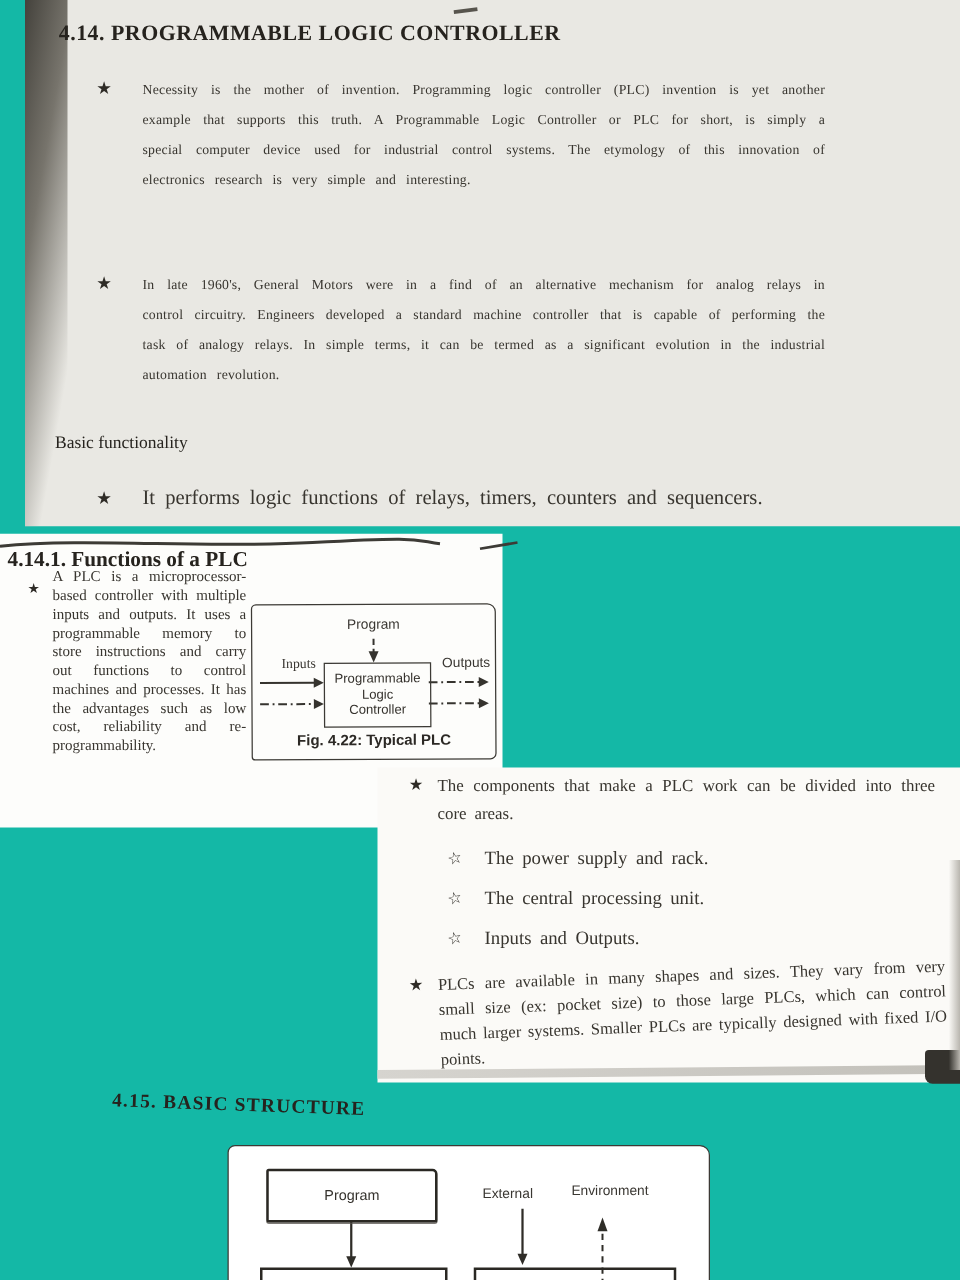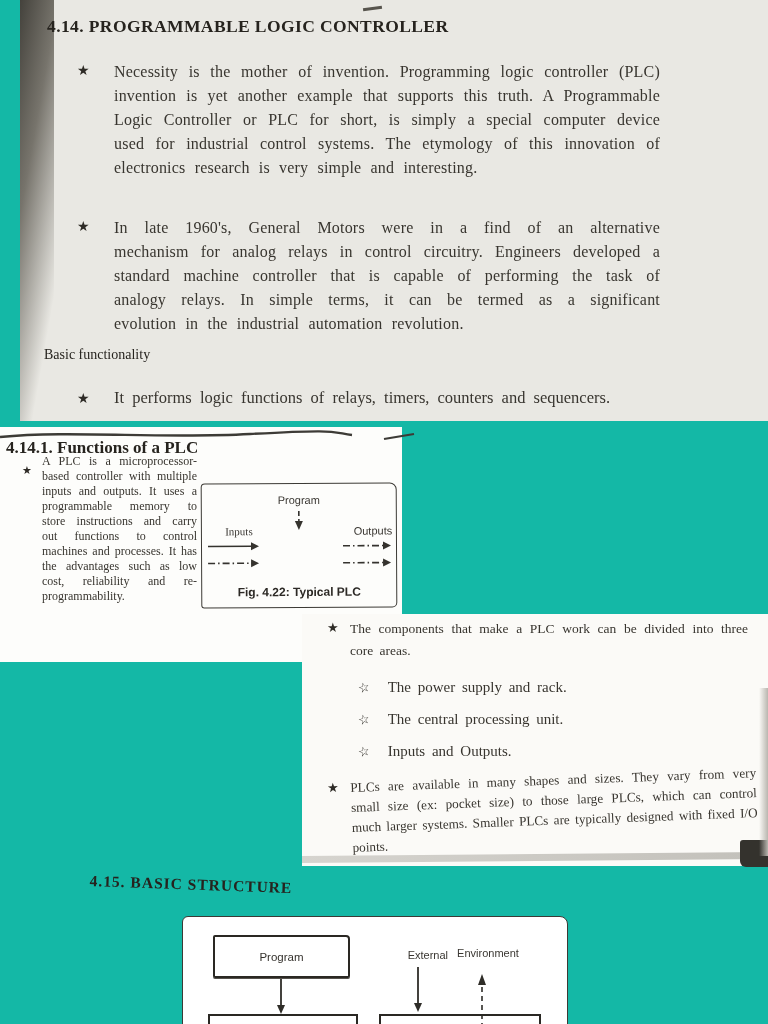--- a/index.html
+++ b/index.html
@@ -10,21 +10,21 @@
   .abs{position:absolute;}
 
   
   .frag-top{left:20px;top:0;width:748px;height:421px;background:#e9e8e3;}
   .frag-top-shadow{left:20px;top:0;width:34px;height:421px;
     background:linear-gradient(100deg,#44423c 0%,#77746c 35%,rgba(233,232,227,0) 80%);}
   .top-dash{left:363px;top:7px;width:19px;height:3px;background:#57544d;transform:rotate(-7deg);}
 
   .h-414{left:47px;top:16px;font-size:17.5px;font-weight:bold;color:#26231e;letter-spacing:.4px;}
   .star-main{width:20px;font-size:14px;color:#2e2b26;}
-  .para{width:546px;text-align:justify;font-size:16px;line-height:24px;
+  .para{width:546px;text-align:justify;font-size:11px;line-height:24px;
     word-spacing:5px;letter-spacing:.2px;color:#38352f;}
   .h-basic{left:44px;top:347px;font-size:14px;font-weight:normal;color:#26231e;}
   .line-single{font-size:16.5px;color:#38352f;word-spacing:4px;}
 
   
   .frag-mid{left:0;top:427px;width:402px;height:235px;background:#fdfdfb;}
   .h-4141{left:6px;top:438px;font-size:17px;font-weight:bold;color:#26231e;}
   .star-col{left:22px;top:464px;font-size:11px;color:#2e2b26;}
   .col-text{left:42px;top:454px;width:155px;text-align:justify;font-size:12px;
     line-height:15px;word-spacing:2px;color:#38352f;}
@@ -63,21 +63,21 @@
   
   .h-415{left:90px;top:872px;font-size:15.5px;font-weight:bold;color:#26231e;
     letter-spacing:1px;transform:rotate(2deg);transform-origin:left top;}
   .figB{left:182px;top:916px;width:384px;height:140px;border:1.6px solid #3c3a35;
     border-radius:6px 8px 0 0;background:#fff;
     font-family:"Liberation Sans","DejaVu Sans",sans-serif;}
   .progB{position:absolute;left:30px;top:18px;width:133px;height:39px;border:2px solid #2a2823;
     border-radius:2px 4px 2px 2px;display:flex;align-items:center;justify-content:center;
     font-size:11.5px;color:#35322d;box-shadow:0 1px 0 #55524c;}
   .figB .lbl{position:absolute;font-size:11px;color:#3a3732;}
-  .lbl-external{left:203px;top:32px;width:62px;text-align:right;}
+  .lbl-external{left:203px;top:32px;width:62px;text-align:left;}
   .lbl-environment{left:266px;top:30px;width:78px;text-align:center;}
   .botbox1{position:absolute;left:25px;top:97px;width:146px;height:50px;border:2.5px solid #2a2823;}
   .botbox2{position:absolute;left:196px;top:97px;width:158px;height:50px;border:2.5px solid #2a2823;}
 </style>
 </head>
 <body>
 
 <div id="page">
 
   <div class="abs frag-top"></div>
@@ -115,20 +115,23 @@
       <line x1="6" y1="79" x2="50" y2="79" stroke="#35332e" stroke-width="1.6" stroke-dasharray="7 3 1.5 3"></line>
       <polygon points="49,75 49,83 57,79" fill="#35332e"></polygon>
       <line x1="141" y1="62" x2="182" y2="62" stroke="#35332e" stroke-width="1.6" stroke-dasharray="7 3 1.5 3"></line>
       <polygon points="181,58 181,66 189,62" fill="#35332e"></polygon>
       <line x1="141" y1="79" x2="182" y2="79" stroke="#35332e" stroke-width="1.6" stroke-dasharray="7 3 1.5 3"></line>
       <polygon points="181,75 181,83 189,79" fill="#35332e"></polygon>
     </svg>
     <div class="lbl lbl-program">Program</div>
     <div class="lbl lbl-inputs">Inputs</div>
     <div class="lbl lbl-outputs">Outputs</div>
+    <div class="plcbox">Programmable
+Logic
+Controller</div>
     <div class="fig422-caption">Fig. 4.22: Typical PLC</div>
   </div>
 
   <div class="abs frag-comp"></div>
   <span class="abs star-comp" style="left:327px;top:620px">★</span>
   <div class="abs comp-para" style="left:350px;top:618px">The components that make a PLC work can be divided into three core areas.</div>
 
   <div class="abs" style="left:358px;top:678px">
     <span class="sub-star">☆</span>
     <span class="sub-label" style="margin-left:14px">The power supply and rack.</span>

